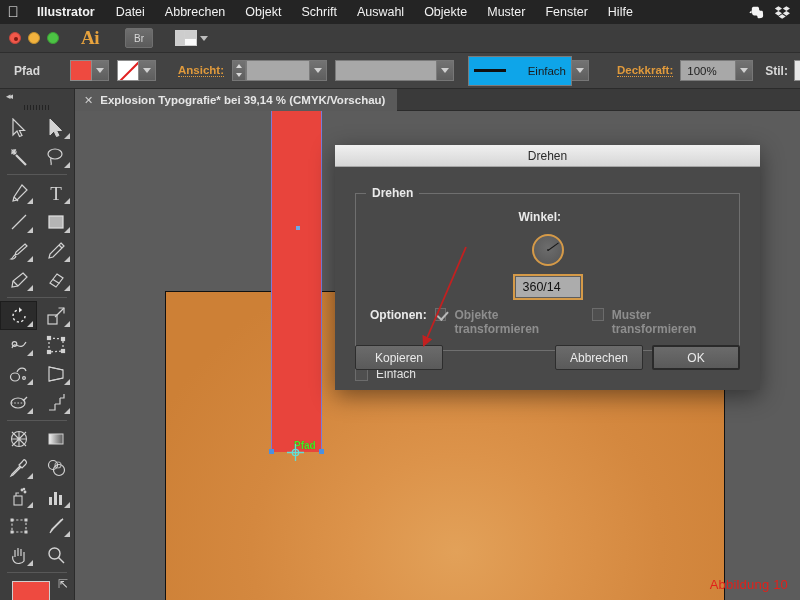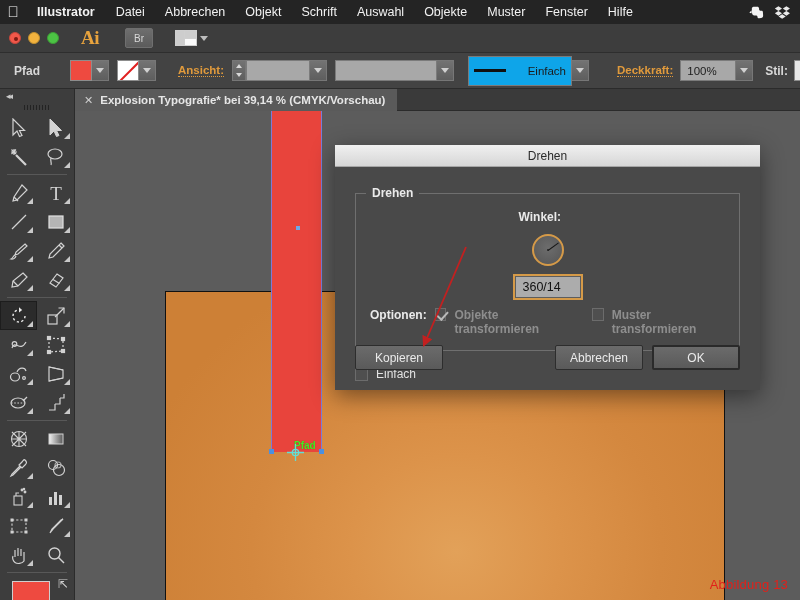--- a/index.html
+++ b/index.html
@@ -640,21 +640,21 @@
     <div class="anchor" style="left:194px; top:338px;"></div>
     <div class="anchor" style="left:244px; top:338px;"></div>
     <div class="pfad-label" style="left:219px; top:329px;">Pfad</div>
     <svg class="origin" style="left:212px; top:333px;" viewBox="0 0 17 17">
       <g stroke="#5fe0d8" stroke-width="1.3" fill="none">
         <path d="M8.5 0 L8.5 17 M0 8.5 L17 8.5"></path>
           <circle cx="8.5" cy="8.5" r="3.2"></circle>
       </g>
     </svg>
 
-    <div class="figure-caption">Abbildung 13</div>
+    <div class="figure-caption">Abbildung 10</div>
   </div>
 
   <div class="dialog">
     <div class="dlg-title">Drehen</div>
     <div class="dlg-body">
       <div class="fieldset">
         <div class="legend">Drehen</div>
 
         <div class="row">
           <div class="lbl" style="width:58px;">Winkel:</div>

